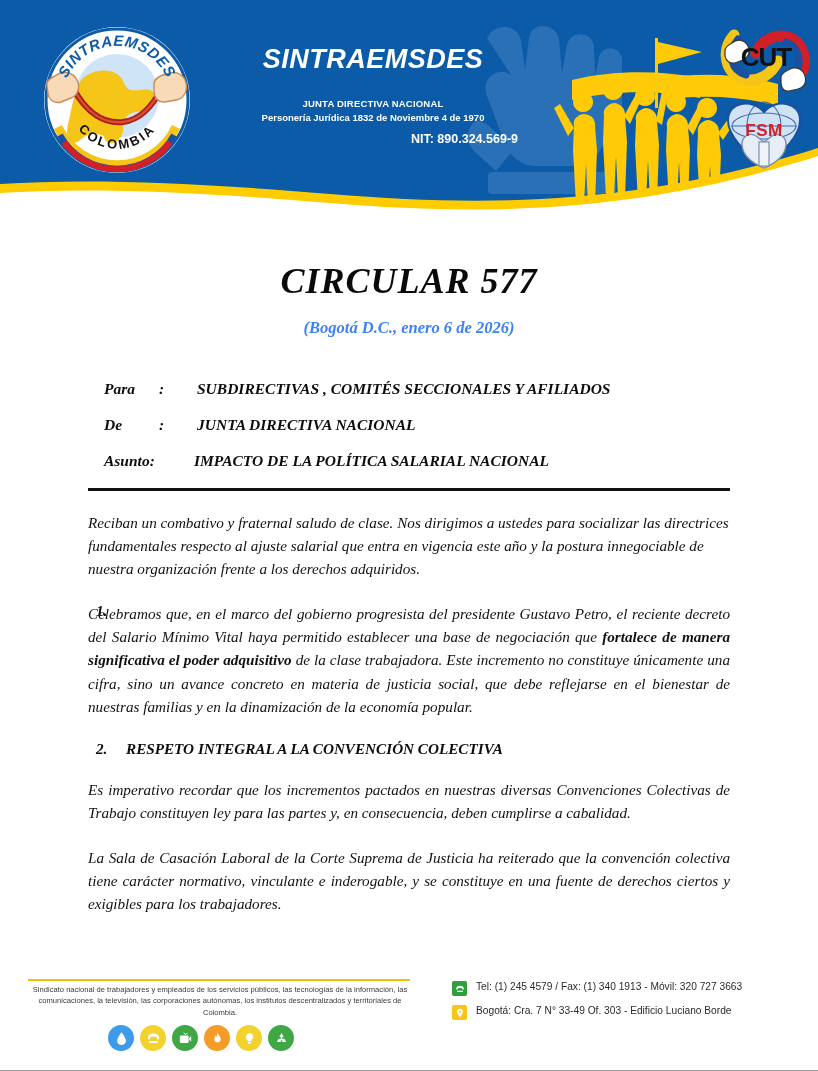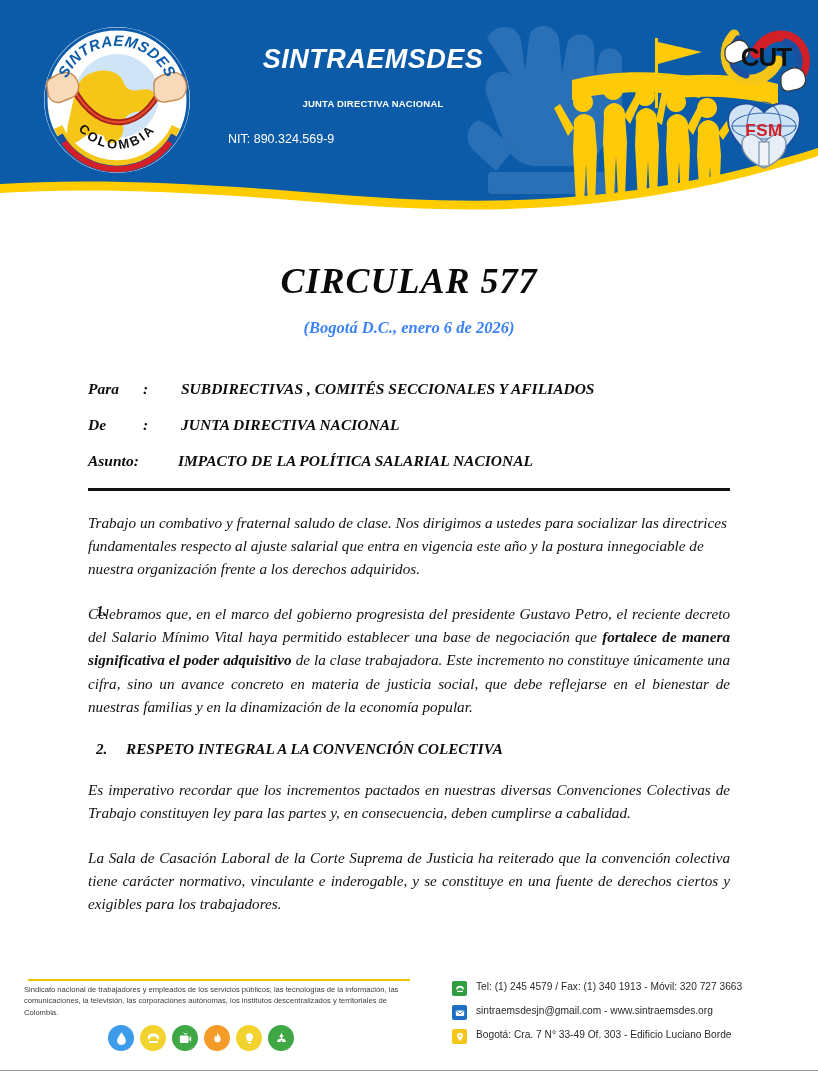--- a/index.html
+++ b/index.html
@@ -71,24 +71,24 @@
     font-family: "Liberation Sans", sans-serif;
     font-weight: bold;
     font-size: 9.5px;
     white-space: nowrap;
   }
   .header-nit {
     position: absolute;
     left: 228px;
     top: 132px;
     width: 290px;
-    text-align: left;
+    text-align: right;
     color: #ffffff;
     font-family: "Liberation Sans", sans-serif;
-    font-weight: normal;
+    font-weight: bold;
     font-size: 12.5px;
     white-space: nowrap;
   }
 
   
   .doc {
     position: absolute;
     top: 215px;
     left: 0;
     width: 818px;
@@ -107,21 +107,21 @@
     text-align: center;
     font-family: "Liberation Serif", serif;
     font-style: italic;
     font-weight: bold;
     font-size: 16.5px;
     color: #3b82f6;
     margin-top: 16px;
   }
 
   .addr-block {
-    margin: 42px 0 0 0;
+    margin: 42px 0 0 16px;
     padding: 0 88px;
   }
   .addr-row {
     display: flex;
     align-items: baseline;
     margin-bottom: 18px;
     font-family: "Liberation Serif", serif;
     font-style: italic;
     font-weight: bold;
     font-size: 15.5px;
@@ -193,21 +193,21 @@
     top: 4px;
     width: 382px;
     height: 2px;
     background: #F2C200;
   }
   .footer-left-text {
     position: absolute;
     left: 24px;
     top: 9px;
     width: 392px;
-    text-align: left;
+    text-align: center;
     font-family: "Liberation Sans", sans-serif;
     font-size: 7.6px;
     line-height: 1.5;
     color: #3a3a3a;
   }
   .footer-icons {
     position: absolute;
     left: 108px;
     top: 50px;
     display: flex;
@@ -368,20 +368,21 @@
           <line x1="-33" y1="-8" x2="33" y2="-8"></line>
         </g>
         <path d="M-22,10 c0,-8 8,-12 14,-8 l8,6 8,-6 c6,-4 14,0 14,8 0,12 -12,20 -22,24 -10,-4 -22,-12 -22,-24 z" fill="#E8EEF5" stroke="#7C8FA8" stroke-width="1.4"></path>
         <rect x="-5" y="8" width="10" height="24" fill="#F0F4F9" stroke="#7C8FA8" stroke-width="1.2"></rect>
         <text x="0" y="2" text-anchor="middle" font-family="Liberation Sans, sans-serif" font-size="17" font-weight="bold" fill="#D32028" letter-spacing="0.5">FSM</text>
       </g>
     </svg>
 
     <div class="header-org-name">SINTRAEMSDES</div>
     <div class="header-sub1">JUNTA DIRECTIVA NACIONAL</div>
+    <div class="header-sub2">Personería Jurídica 1832 de Noviembre 4 de 1970</div>
     <div class="header-nit">NIT: 890.324.569-9</div>
   </div>
 
   <div class="doc">
 
     <div class="circular-title">CIRCULAR 577</div>
     <div class="circular-date">(Bogotá D.C., enero 6 de 2026)</div>
 
     <div class="addr-block">
       <div class="addr-row">
@@ -398,21 +399,21 @@
         <span class="addr-label">Asunto:</span>
         <span class="addr-colon"></span>
         <span class="addr-value">IMPACTO DE LA POLÍTICA SALARIAL NACIONAL</span>
       </div>
     </div>
 
     <div class="rule"></div>
 
     <div class="content">
 
-      <p class="para first">Trabajo un combativo y fraternal saludo de clase. Nos dirigimos a ustedes para socializar las directrices fundamentales respecto al ajuste salarial que entra en vigencia este año y la postura innegociable de nuestra organización frente a los derechos adquiridos.</p>
+      <p class="para first">Reciban un combativo y fraternal saludo de clase. Nos dirigimos a ustedes para socializar las directrices fundamentales respecto al ajuste salarial que entra en vigencia este año y la postura innegociable de nuestra organización frente a los derechos adquiridos.</p>
 
       <div class="section-head">
         <span class="section-num">1.</span>
       </div>
 
       <p class="para">
         <span>Celebramos que, en el marco del gobierno progresista del presidente Gustavo Petro, el reciente decreto del Salario Mínimo Vital haya permitido establecer una base de negociación que </span><b>fortalece de manera significativa el poder adquisitivo</b><span> de la clase trabajadora. Este incremento no constituye únicamente una cifra, sino un avance concreto en materia de justicia social, que debe reflejarse en el bienestar de nuestras familias y en la dinamización de la economía popular.</span>
       </p>
 
       <div class="section-head">
@@ -469,29 +470,20 @@
     <div class="footer-contacts">
       <div class="contact-row">
         <span class="contact-ico" style="background:#2E9E3E">
           <svg width="10" height="10" viewBox="0 0 24 24">
               <path d="M12 4 C6.5 4 3 7 3 10.5 l0 2.5 3.5 0 0-2.5 c1.5-1.2 3.4-1.8 5.5-1.8 s4 .6 5.5 1.8 l0 2.5 3.5 0 0-2.5 C21 7 17.5 4 12 4 Z M5 16 l14 0 0 3 -14 0 Z" fill="#ffffff"></path>
             </svg>
         </span>
         <span class="contact-text">Tel: (1) 245 4579 / Fax: (1) 340 1913 - Móvil: 320 727 3663</span>
       </div>
       <div class="contact-row">
-        <span class="contact-ico" style="background:#1C6FC4">
-          <svg width="10" height="10" viewBox="0 0 24 24">
-              <rect x="2" y="6" width="20" height="13" rx="2" fill="#ffffff"></rect>
-              <path d="M3 7 l9 7 9-7" stroke="#1C6FC4" stroke-width="2" fill="none"></path>
-            </svg>
-        </span>
-        <span class="contact-text">sintraemsdesjn@gmail.com - www.sintraemsdes.org</span>
-      </div>
-      <div class="contact-row">
         <span class="contact-ico" style="background:#F5C518">
           <svg width="10" height="10" viewBox="0 0 24 24">
               <path d="M12 2 a7 7 0 0 0 -7 7 c0 5 7 13 7 13 s7-8 7-13 a7 7 0 0 0 -7-7 Z" fill="#ffffff"></path>
               <circle cx="12" cy="9" r="2.6" fill="#F5C518"></circle>
             </svg>
         </span>
         <span class="contact-text">Bogotá: Cra. 7 N° 33-49 Of. 303 - Edificio Luciano Borde</span>
       </div>
     </div>
 

